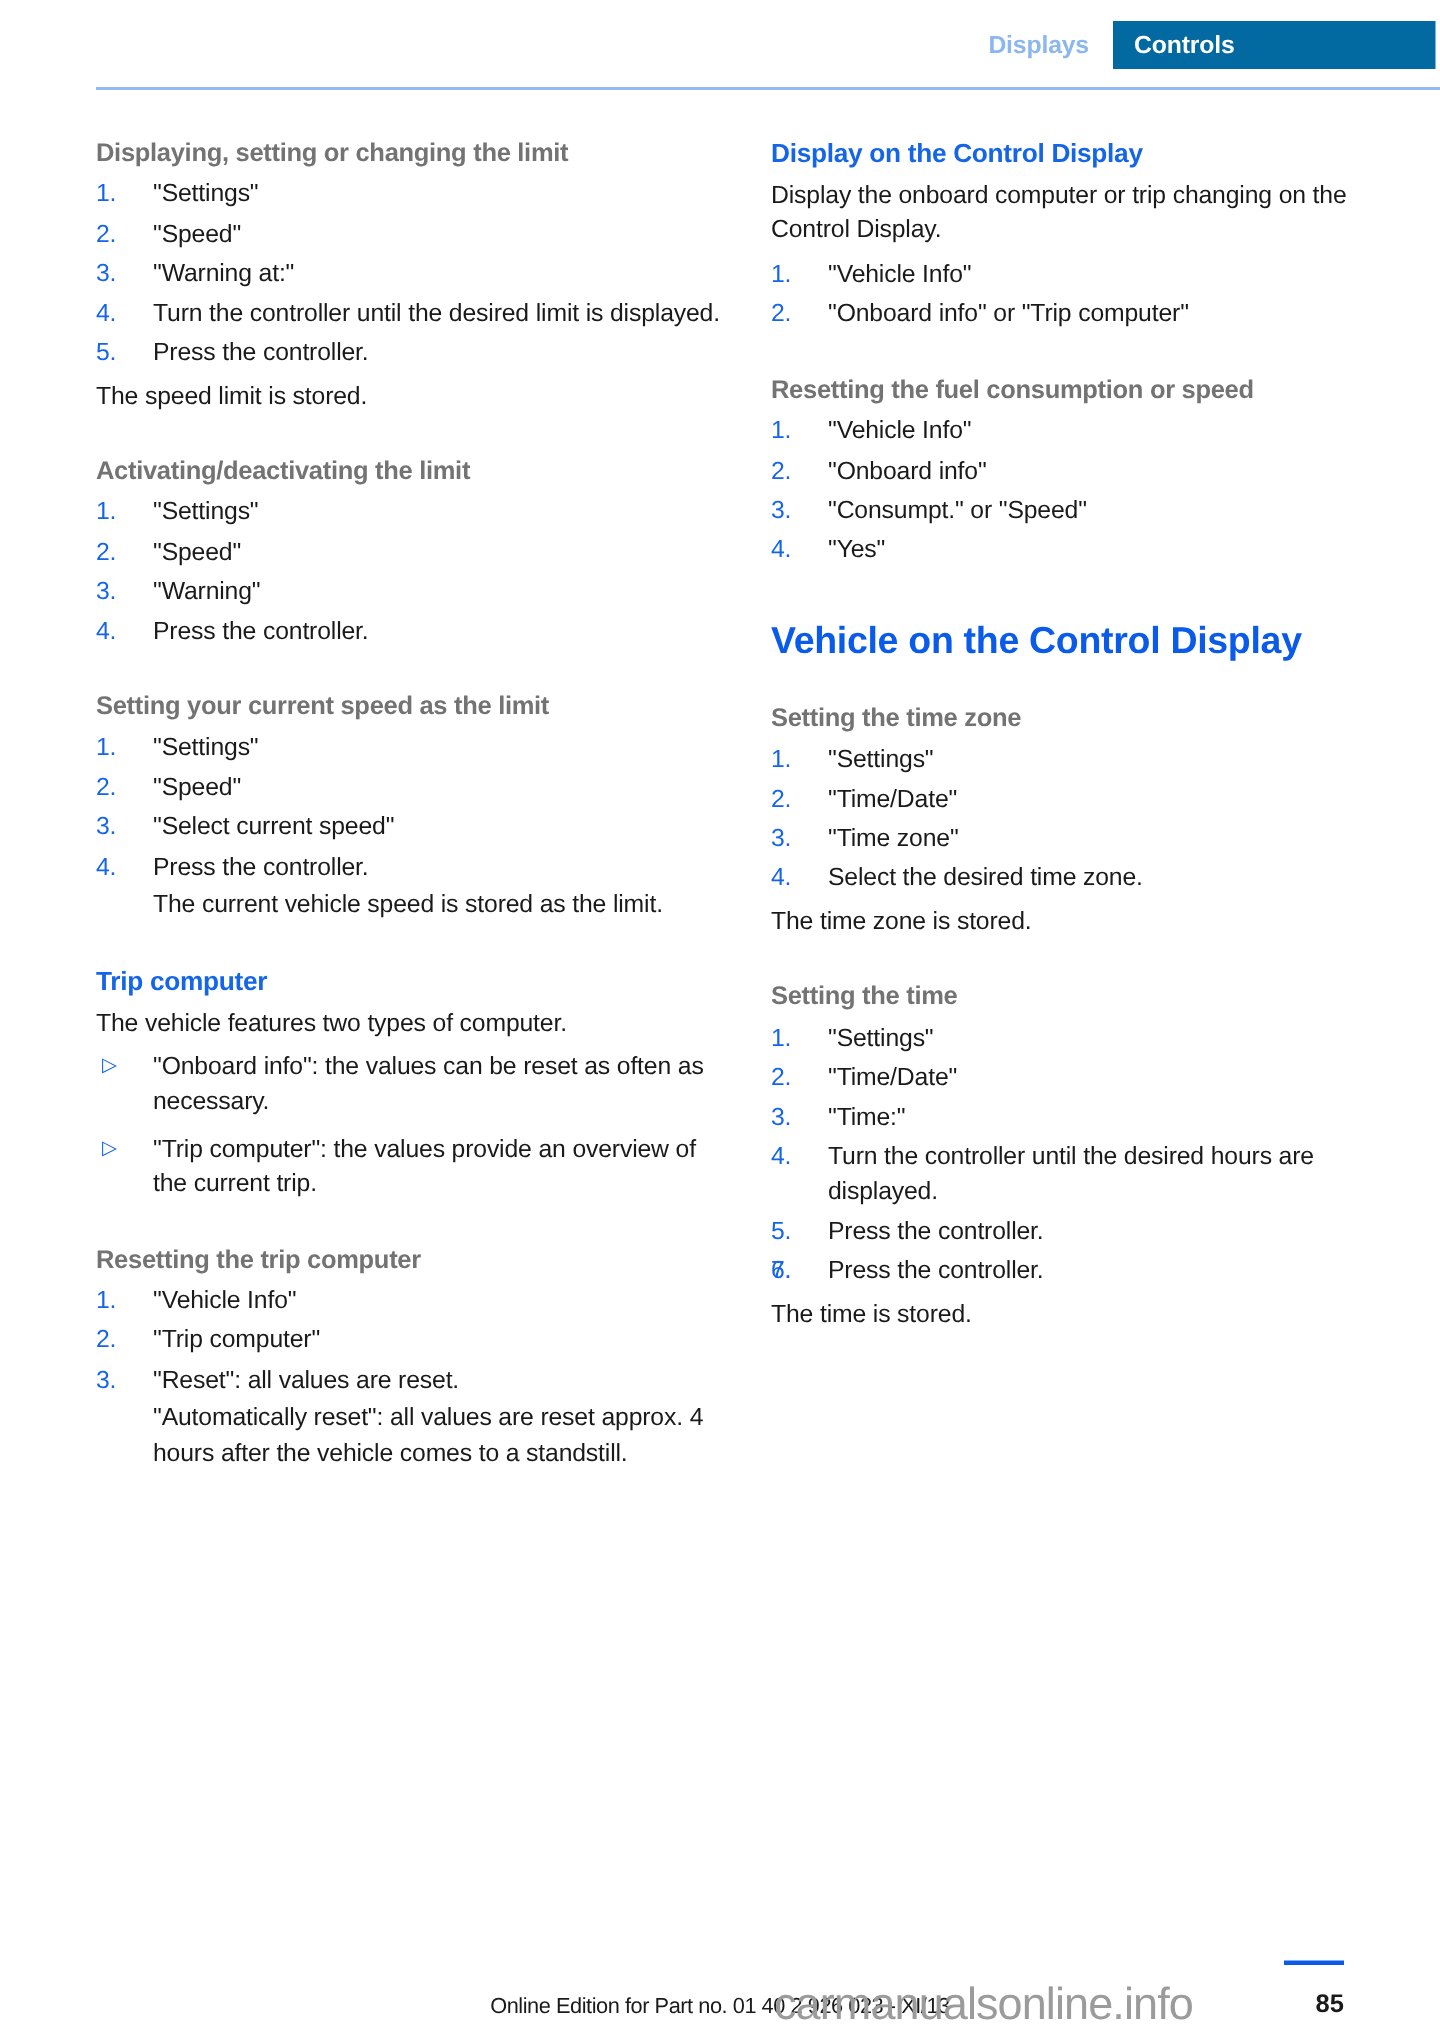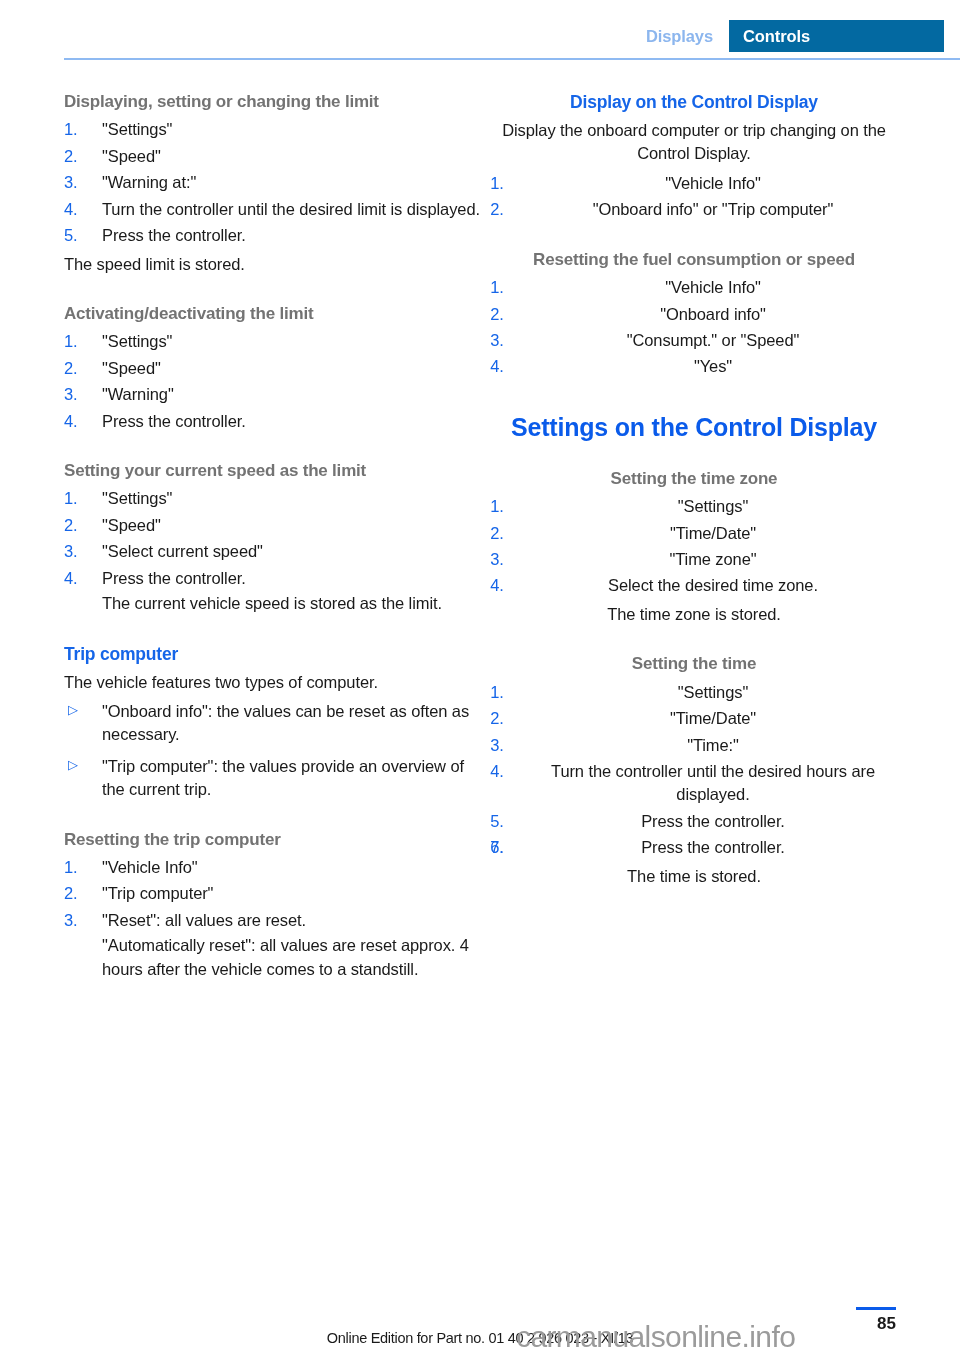--- a/index.html
+++ b/index.html
@@ -23,23 +23,23 @@
     height: 60px;
   }
   .header-rule {
     position: absolute;
     left: 64px; right: 0; top: 58px;
     height: 2px;
     background: #8fbaf2;
   }
   .tabs {
     position: absolute;
-    right: 16px; top: 26px;
+    right: 3px; top: 26px;
     display: flex;
-    align-items: center;
+    align-items: flex-end;
     height: 20px;
   }
   .tab {
     font-size: 16.5px;
     font-weight: bold;
     line-height: 32px;
     letter-spacing: -0.1px;
     white-space: nowrap;
   }
   .tab-inactive {
@@ -59,21 +59,21 @@
     position: absolute;
     left: 0; top: 92px;
     width: 960px;
   }
   .col {
     position: absolute;
     top: 0;
     width: 420px;
   }
   .col-left  { left: 64px; }
-  .col-right { left: 484px; text-align: center; }
+  .col-right { left: 514px; }
 
   
   h2.h-major {
     margin: 0;
     font-size: 25px;
     font-weight: bold;
     line-height: 1.12;
     color: #0a5bea;
     letter-spacing: -0.2px;
   }
@@ -169,21 +169,21 @@
   }
   .page-rule {
     position: absolute;
     right: 64px; bottom: 52px;
     width: 40px;
     height: 3px;
     background: #0a5bea;
   }
   .page-number {
     position: absolute;
-    right: 64px; bottom: 28px;
+    right: 64px; bottom: 16px;
     font-size: 17px;
     font-weight: bold;
     color: #1a1a1a;
     text-align: right;
   }
   .edition-note {
     position: absolute;
     left: 0; right: 0; bottom: 16px;
     text-align: center;
     font-size: 14.5px;
@@ -281,21 +281,21 @@
       <h4 class="h-sub">Resetting the fuel consumption or speed</h4>
       <ol class="steps">
         <li><span class="num">1.</span><span>"Vehicle Info"</span></li>
         <li><span class="num">2.</span><span>"Onboard info"</span></li>
         <li><span class="num">3.</span><span>"Consumpt." or "Speed"</span></li>
         <li><span class="num">4.</span><span>"Yes"</span></li>
       </ol>
     </div>
 
     <div class="blk sp-h2">
-      <h2 class="h-major">Settings on the Control Display</h2>
+      <h2 class="h-major">Vehicle on the Control Display</h2>
     </div>
 
 
     <div class="blk sp-h4">
       <h4 class="h-sub">Setting the time zone</h4>
       <ol class="steps">
         <li><span class="num">1.</span><span>"Settings"</span></li>
         <li><span class="num">2.</span><span>"Time/Date"</span></li>
         <li><span class="num">3.</span><span>"Time zone"</span></li>
         <li><span class="num">4.</span><span>Select the desired time zone.</span></li>

